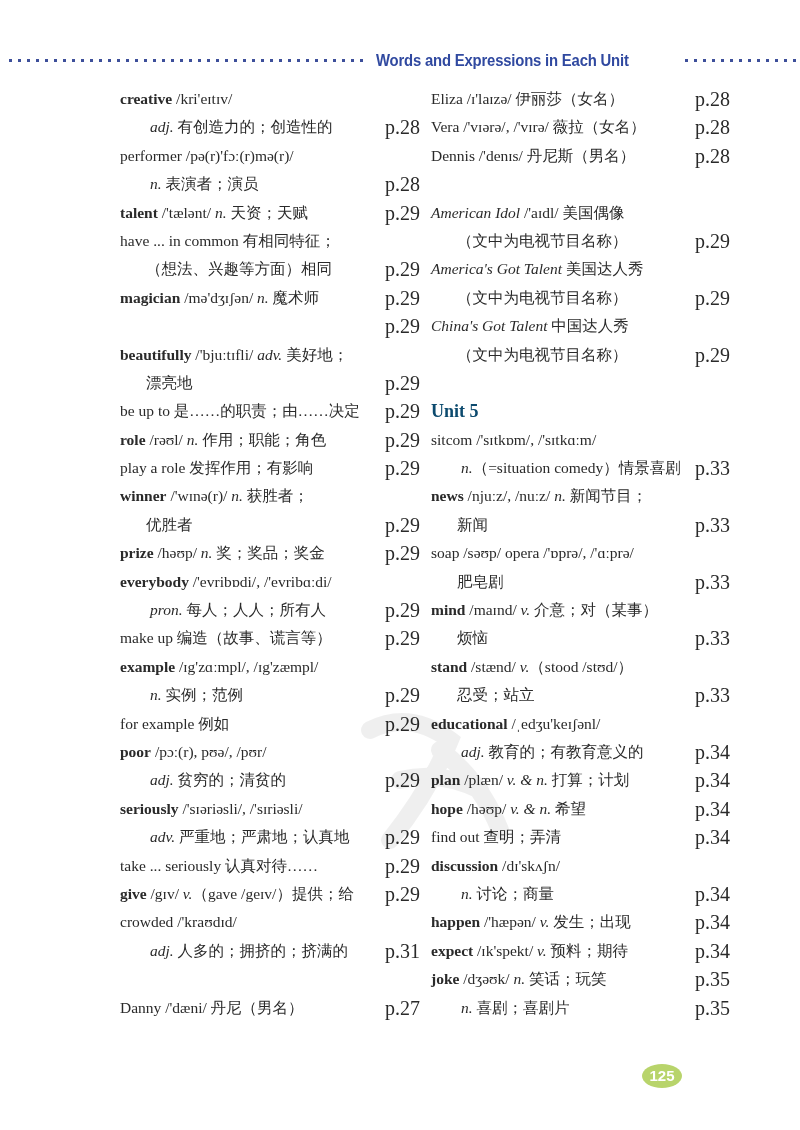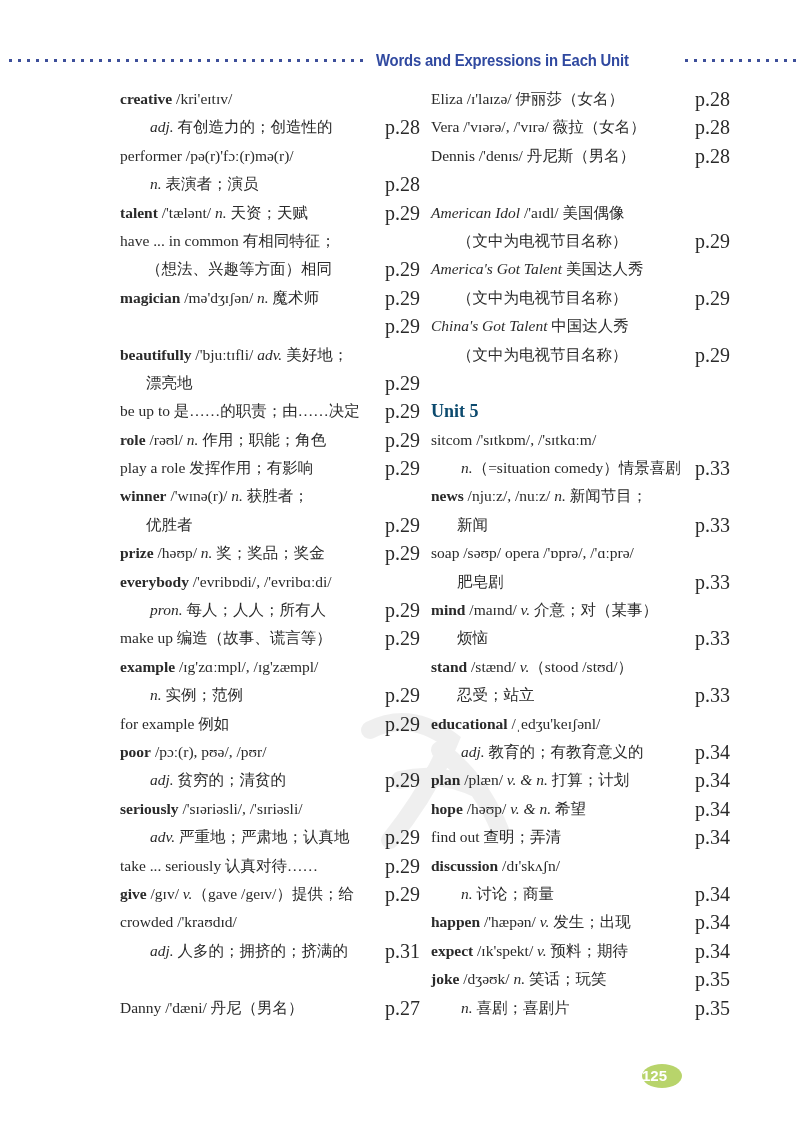--- a/index.html
+++ b/index.html
@@ -44,21 +44,21 @@
       position: absolute; right: 0; top: 0; font-size: 20px;
     }
     .unit-title {
       height: 28.4px; line-height: 28.4px; font-size: 18px; font-weight: bold;
       color: #0c4a6e;
     }
     .page-badge {
       position: absolute; left: 642px; top: 1064px; width: 40px; height: 24px;
       border-radius: 50%; background: #b8d46b; color: #ffffff;
       font-family: "Liberation Sans", "DejaVu Sans", sans-serif; font-weight: bold;
-      font-size: 15px; text-align: left; line-height: 24px;
+      font-size: 15px; text-align: center; line-height: 24px;
     }
     .watermark {
       position: absolute; left: 330px; top: 690px; width: 200px; height: 180px;
       pointer-events: none; opacity: 0.06;
     }
   </style>
 </head>
 <body>
 
 <div class="header">

